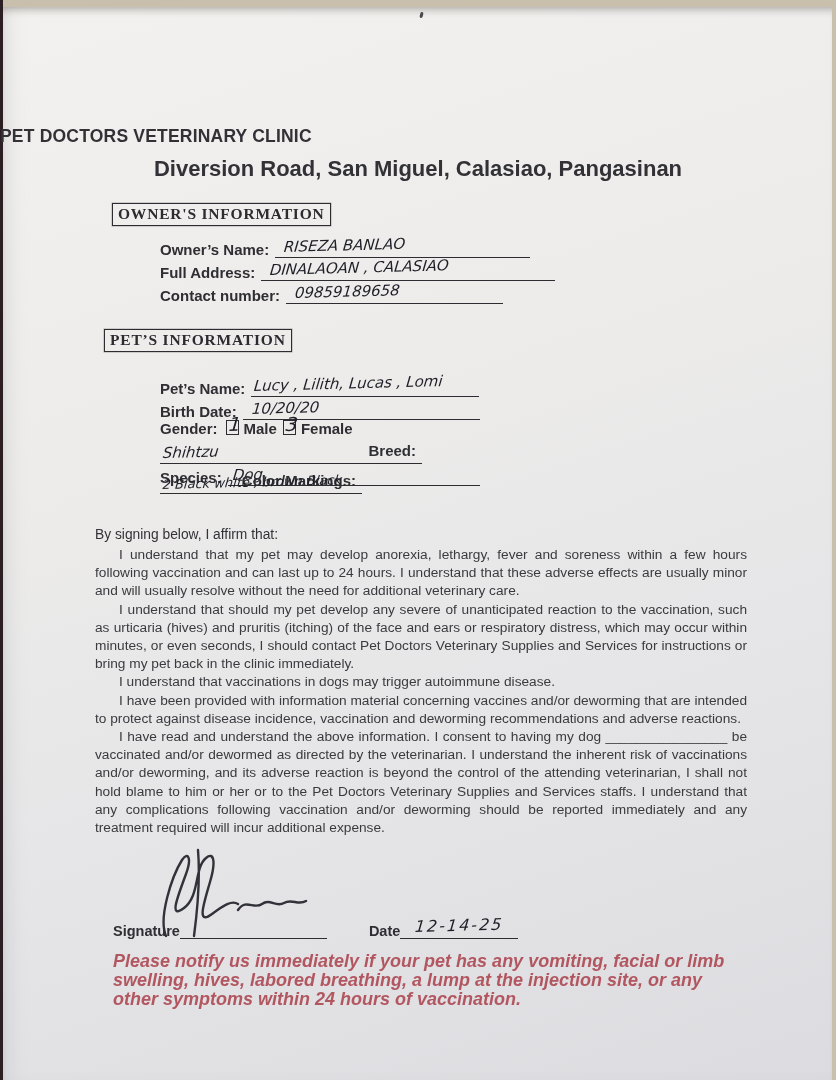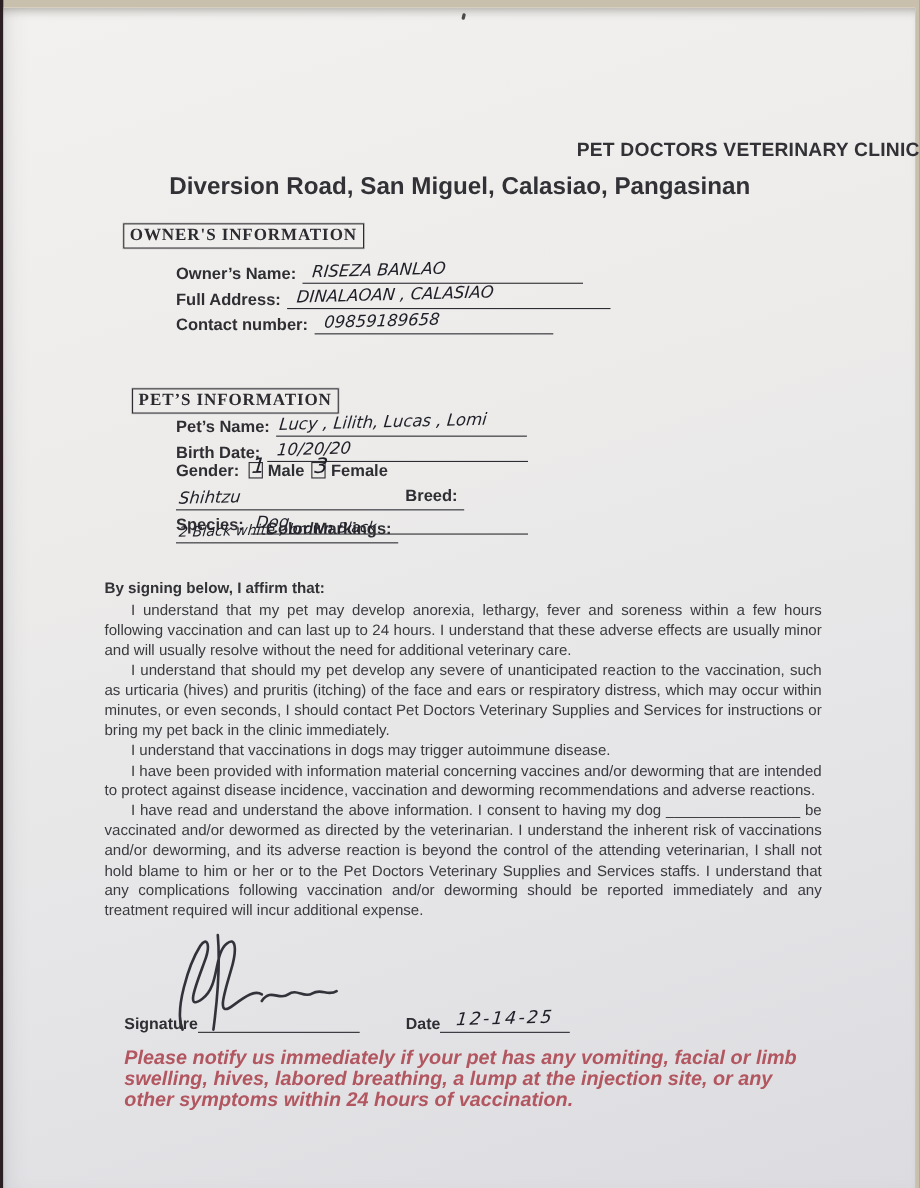--- a/index.html
+++ b/index.html
@@ -5,42 +5,42 @@
   html,body{margin:0;padding:0;}
   body{width:836px;height:1080px;overflow:hidden;background:#888;}
   .photo{position:relative;width:836px;height:1080px;background:#c8bfad;font-family:"Liberation Sans",sans-serif;}
   .spine{position:absolute;left:0;top:0;width:3px;height:100%;background:#2c1f24;}
   .paper{position:absolute;left:3px;top:7px;right:4px;bottom:0;
          background:linear-gradient(162deg,#f2f1ef 0%,#ecebea 40%,#e3e3e6 75%,#dcdce0 100%);
          box-shadow:inset 0 8px 10px -7px rgba(60,55,45,.45), inset 14px 0 24px -18px rgba(80,80,90,.25);}
   .speck{position:absolute;left:420px;top:12px;width:3px;height:6px;background:#4a4a4c;border-radius:2px;transform:rotate(14deg);}
 
   .abs{position:absolute;}
-  .title{left:0;right:0;top:126px;text-align:right;font-size:17.5px;font-weight:bold;color:#313136;letter-spacing:.2px;}
+  .title{left:0;right:0;top:126px;text-align:left;font-size:17.5px;font-weight:bold;color:#313136;letter-spacing:.2px;}
   .subtitle{left:0;right:0;top:156px;text-align:center;font-size:22px;font-weight:bold;color:#313136;}
 
   .section-box{display:inline-block;border:1.6px solid #2c2c31;padding:1px 5px 2px 5px;
                font-family:"Liberation Serif",serif;font-weight:bold;font-size:15.5px;letter-spacing:.8px;color:#2b2b30;
                box-shadow:0 0 0 .5px rgba(44,44,49,.35);}
   .owner-box{left:112px;top:203px;}
-  .pet-box{left:104px;top:353px;margin-left:16px;}
+  .pet-box{left:104px;top:329px;}
 
   .field-row{position:absolute;display:flex;align-items:flex-end;height:22px;}
   .field-label{font-weight:bold;font-size:15px;color:#2e2e33;white-space:nowrap;padding-right:6px;}
   .field-line{position:relative;border-bottom:1.7px solid #2c2c31;height:20px;}
   .hand{font-family:"DejaVu Sans",sans-serif;font-style:italic;color:#1f1f28;white-space:nowrap;
         transform:rotate(-1.5deg) skewX(-7deg);transform-origin:left bottom;}
   .hand-val{position:absolute;left:8px;bottom:1px;font-size:15px;}
   .hand-sm{font-size:13px;}
 
   .gender-row{position:absolute;left:160px;top:420px;display:flex;height:22px;}
   .checkbox{position:relative;display:inline-block;width:11px;height:13px;border:1.6px solid #2c2c31;margin:0 5px 0 2px;}
   .cb-mark{position:absolute;left:1px;top:-6px;font-size:19px;line-height:19px;}
 
-  .affirm-heading{left:95px;top:527px;font-size:13.8px;font-weight:bold;color:#323237;}
+  .affirm-heading{left:95px;top:527px;font-size:13.8px;font-weight:normal;color:#323237;}
   .paragraphs{left:95px;top:546px;width:652px;color:#3a3a3f;}
   .paragraphs p{margin:0;font-size:13.7px;line-height:18.2px;text-align:justify;text-indent:24px;}
   .paragraphs p u{text-underline-offset:2px;}
 
   .sig-row{position:absolute;left:113px;top:915px;display:flex;align-items:flex-end;height:24px;}
   .sig-label{font-weight:bold;font-size:14.5px;color:#2e2e33;}
   .sig-line{position:relative;border-bottom:1.7px solid #2c2c31;height:22px;}
   .sig-gap{width:42px;}
   .date-hand{position:absolute;left:14px;bottom:2px;font-size:16px;letter-spacing:2px;}
   .scribble{position:absolute;left:138px;top:848px;pointer-events:none;}

